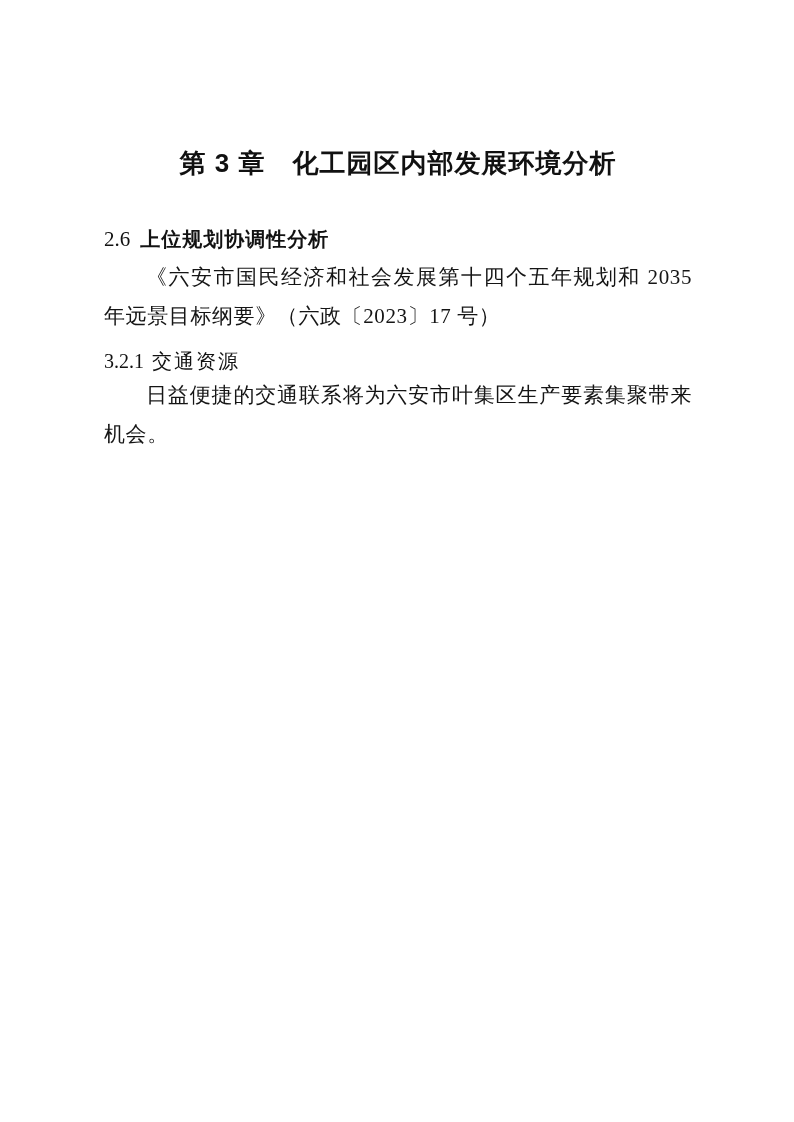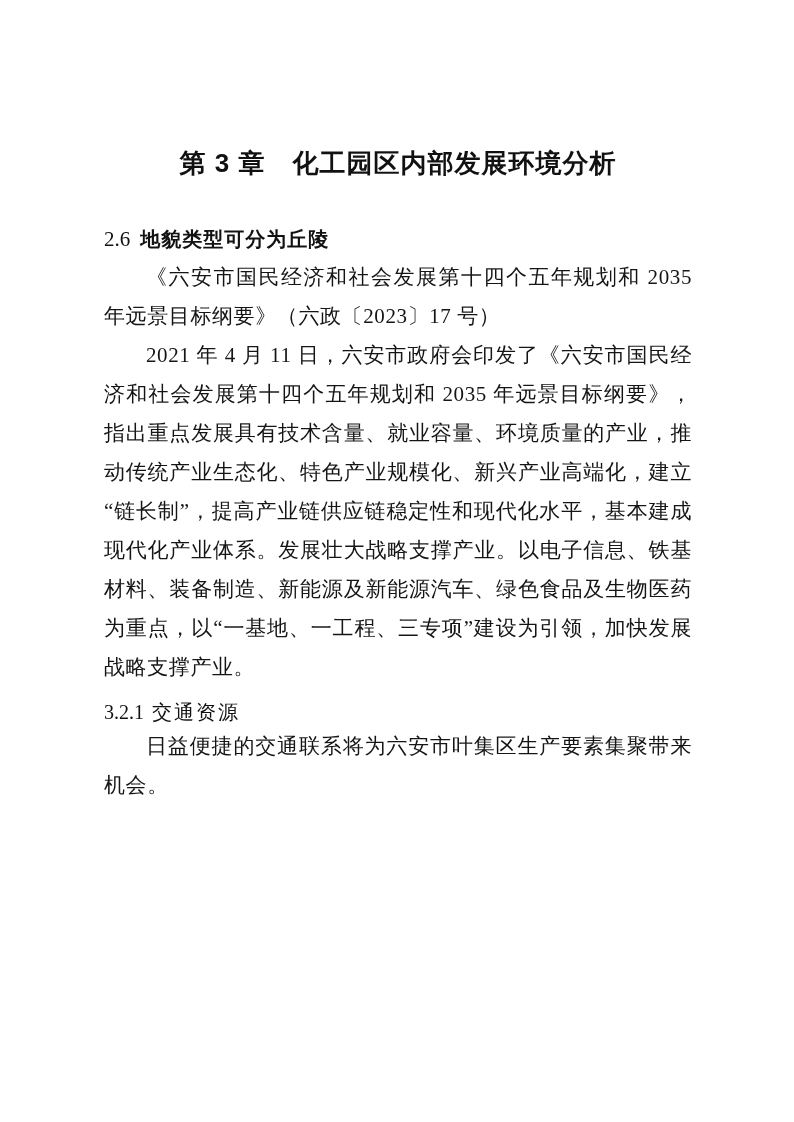--- a/index.html
+++ b/index.html
@@ -94,26 +94,25 @@
 </style>
 </head>
 <body>
 
 <div class="page">
   <div class="content">
 
     <h1 class="chapter-title">第 3 章　化工园区内部发展环境分析</h1>
 
     <h2 class="sec-heading">
-      <span class="sec-num">2.6</span><span class="sec-label">地貌类型可分为丘陵</span>
+      <span class="sec-num">2.6</span><span class="sec-label">上位规划协调性分析</span>
     </h2>
 
     <p class="body-par first-after-heading">《六安市国民经济和社会发展第十四个五年规划和 2035 年远景目标纲要》（六政〔2023〕17 号）</p>
 
-    <p class="body-par">2021 年 4 月 11 日，六安市政府会印发了《六安市国民经济和社会发展第十四个五年规划和 2035 年远景目标纲要》，指出重点发展具有技术含量、就业容量、环境质量的产业，推动传统产业生态化、特色产业规模化、新兴产业高端化，建立“链长制”，提高产业链供应链稳定性和现代化水平，基本建成现代化产业体系。发展壮大战略支撑产业。以电子信息、铁基材料、装备制造、新能源及新能源汽车、绿色食品及生物医药为重点，以“一基地、一工程、三专项”建设为引领，加快发展战略支撑产业。</p>
 
 
     <h3 class="subsec-heading">
       <span class="sec-num">3.2.1</span><span class="sec-label">交通资源</span>
     </h3>
 
     <p class="body-par">日益便捷的交通联系将为六安市叶集区生产要素集聚带来机会。</p>
 
 
   </div>

